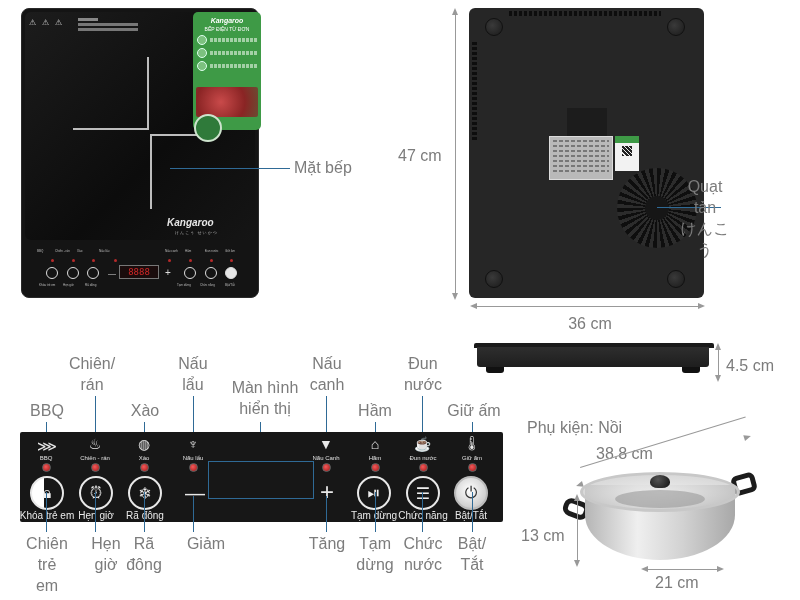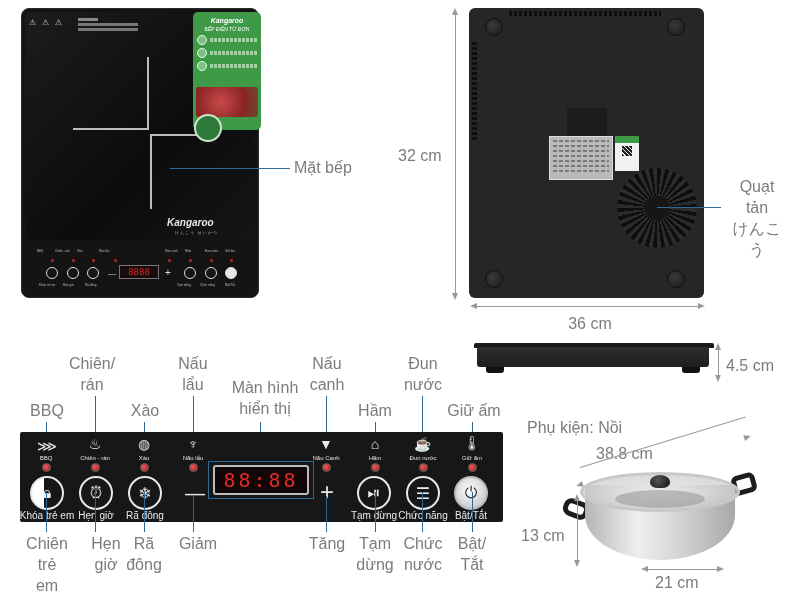--- a/index.html
+++ b/index.html
@@ -153,21 +153,21 @@
     <span class="stxt" style="left:60px;top:42px">Rã đông</span>
     <span class="stxt" style="left:152px;top:42px">Tạm dừng</span>
     <span class="stxt" style="left:175px;top:42px">Chức năng</span>
     <span class="stxt" style="left:200px;top:42px">Bật/Tắt</span>
   </div>
 </div>
 
 <div class="leader" style="left:170px;top:168px;width:120px;height:1px"></div>
 <div class="lbl" style="left:294px;top:157px;text-align:left">Mặt bếp</div>
 
-<div class="lbl" style="left:398px;top:145px;text-align:left">32 cm</div>
+<div class="lbl" style="left:398px;top:145px;text-align:left">47 cm</div>
 <div class="dim-v" style="left:455px;top:12px;height:285px"></div>
 <div class="arrow-up" style="left:452px;top:8px"></div>
 <div class="arrow-down" style="left:452px;top:293px"></div>
 
 <div class="abs bottom-view">
   <div class="vent-top"></div>
   <div class="vent-left"></div>
   <div class="foot" style="left:16px;top:10px"></div>
   <div class="foot" style="left:198px;top:10px"></div>
   <div class="foot" style="left:16px;top:262px"></div>
@@ -185,21 +185,21 @@
   <div class="qr-label">
     <div class="top"></div>
     <div class="qr"></div>
   </div>
   <div class="fan">
     <div class="hub"></div>
   </div>
 </div>
 
 <div class="leader" style="left:657px;top:207px;width:64px;height:1px"></div>
-<div class="lbl" style="left:732px;top:176px;width:50px">
+<div class="lbl" style="left:680px;top:176px;width:50px">
   <div>Quạt</div>
   <div>tản</div>
   <div>けんこう</div>
 </div>
 
 <div class="dim-h" style="left:474px;top:306px;width:226px"></div>
 <div class="arrow-left" style="left:470px;top:303px"></div>
 <div class="arrow-right" style="left:698px;top:303px"></div>
 <div class="lbl" style="left:560px;top:313px;width:60px">36 cm</div>
 
@@ -291,21 +291,20 @@
     </div>
   <div class="bp-btn" style="left:59px;top:44px">
       <span>⏰︎</span>
     </div>
   <div class="bp-btn" style="left:108px;top:44px">
       <span>❄</span>
     </div>
   <div class="bp-icon" style="left:160px;top:50px;font-size:20px">—</div>
 
   <div class="bp-frame"></div>
-  <div class="bp-display">88:88</div>
 
   <div class="bp-icon" style="left:292px;top:46px;font-size:24px">+</div>
   <div class="bp-btn" style="left:337px;top:44px">
       <span>⏯︎</span>
     </div>
   <div class="bp-btn" style="left:386px;top:44px">
       <span>☰</span>
     </div>
   <div class="bp-btn power-btn" style="left:434px;top:44px">
       <span>⏻</span>
@@ -334,21 +333,21 @@
     <div>em</div>
   </div>
 <div class="lbl" style="left:81px;top:533px;width:50px">
     <div>Hẹn</div>
     <div>giờ</div>
   </div>
 <div class="lbl" style="left:119px;top:533px;width:50px">
     <div>Rã</div>
     <div>đông</div>
   </div>
-<div class="lbl" style="left:172px;top:533px;width:52px">
+<div class="lbl" style="left:180px;top:533px;width:52px">
     <div>Giảm</div>
   </div>
 <div class="lbl" style="left:301px;top:533px;width:52px">
     <div>Tăng</div>
   </div>
 <div class="lbl" style="left:350px;top:533px;width:50px">
     <div>Tạm</div>
     <div>dừng</div>
   </div>
 <div class="lbl" style="left:397px;top:533px;width:52px">

